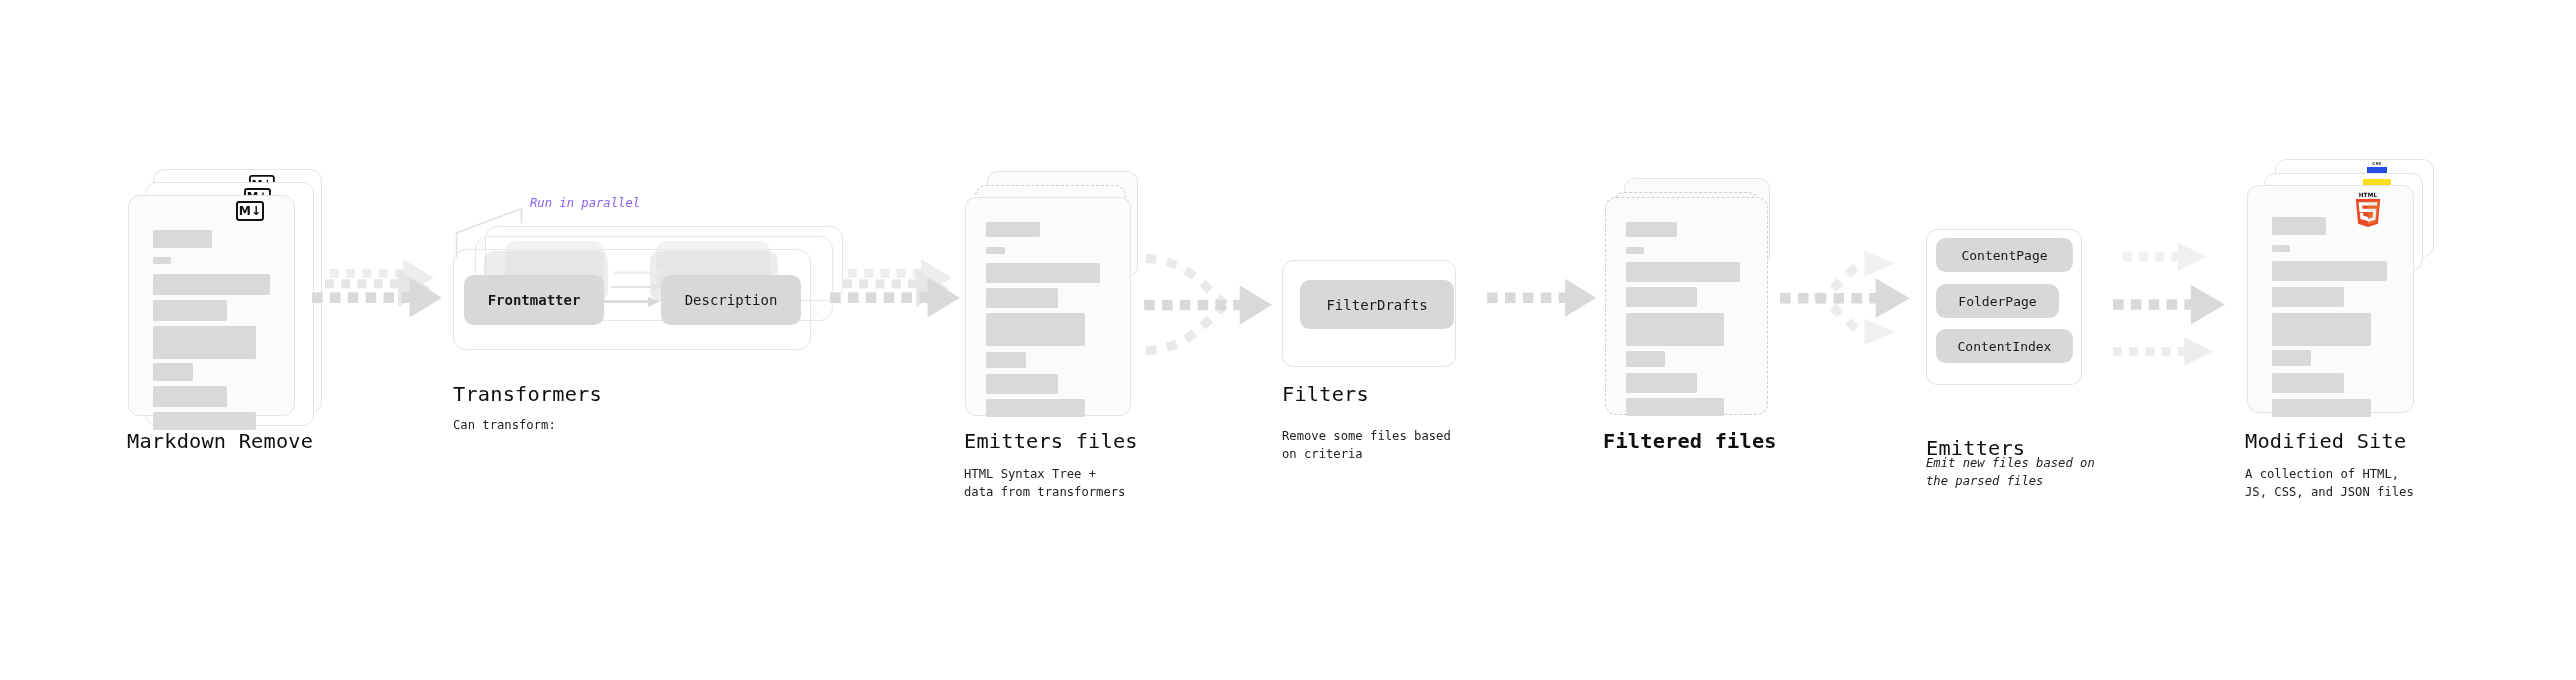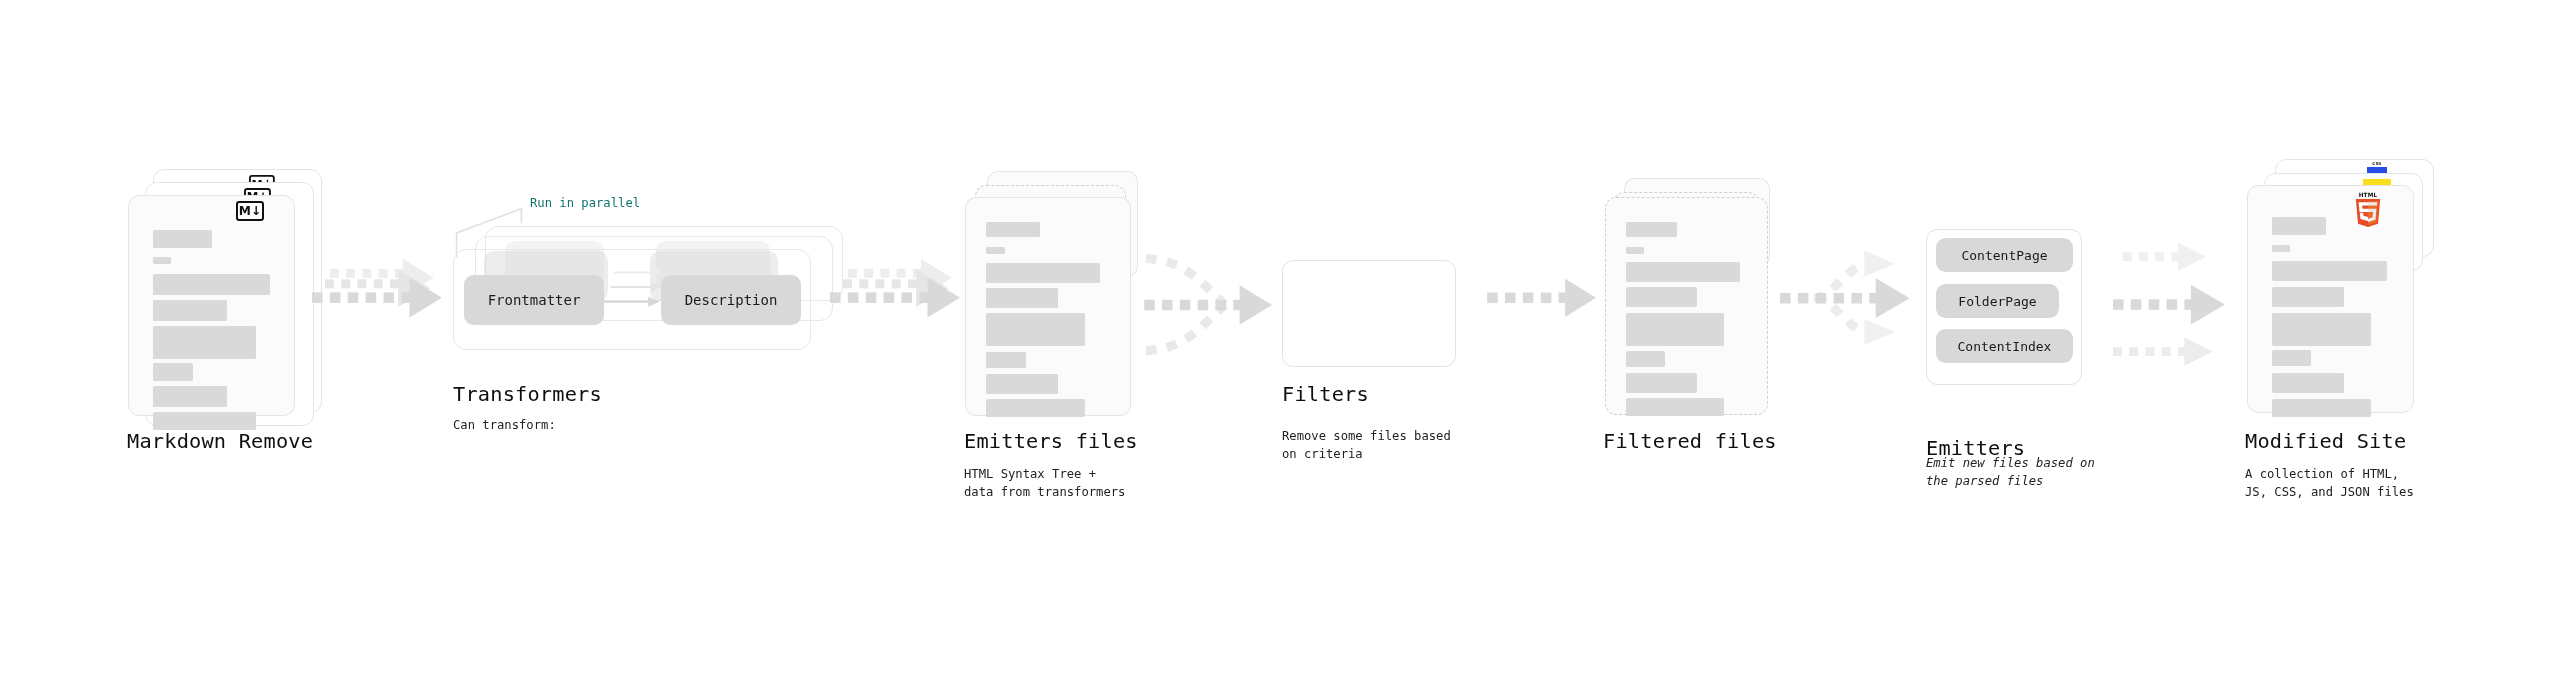--- a/index.html
+++ b/index.html
@@ -43,21 +43,21 @@
             background:#fff;box-sizing:border-box;}
 
   
   .cap-title{position:absolute;font-size:20.3px;color:#0f0f0f;letter-spacing:0.2px;
              white-space:nowrap;}
   .cap-sub{position:absolute;font-size:12.2px;color:#222;line-height:1.5;
            white-space:pre-line;}
   .cap-list{position:absolute;font-size:12.2px;color:#222;line-height:1.55;}
   .cap-list ul{margin:0;padding-left:14px;list-style:none;}
   .cap-list li:before{content:"\2022";margin-right:5.7px;}
-  .note{position:absolute;font-size:12.2px;color:#0f766e;white-space:nowrap;}
+  .note{position:absolute;font-size:12.2px;color:#8b5cf6;white-space:nowrap;font-style:italic;}
 
   svg{position:absolute;overflow:visible;}
 </style>
 </head>
 <body>
 
 <div class="stage">
 
   <div class="doc solid back" style="left:153px;top:169px;width:169px;height:244px;"></div>
   <div class="md-badge" style="left:249px;top:175px;transform:scale(.92);transform-origin:left top;">
@@ -134,21 +134,21 @@
     <g stroke="#e4e4e4" stroke-width="2.4" fill="none">
       <line x1="-4" y1="21" x2="46" y2="21"></line>
     </g>
     <polygon points="46,15 58,21 46,27" fill="#e4e4e4"></polygon>
     <g stroke="#d6d6d6" stroke-width="2.4" fill="none">
       <line x1="-12" y1="39" x2="42" y2="39"></line>
     </g>
     <polygon points="42,33 56,39 42,45" fill="#d6d6d6"></polygon>
   </svg>
 
-  <div class="pill" style="left:464px;top:275px;width:140px;height:50px;font-size:14px;">
+  <div class="pill" style="left:464px;top:275px;width:140px;height:50px;font-size:14px;font-weight:bold;">
     <span>Frontmatter</span>
   </div>
   <div class="pill" style="left:661px;top:275px;width:140px;height:50px;font-size:14px;">
     <span>Description</span>
   </div>
 
   <div class="cap-title" style="left:453px;top:382px;">Transformers</div>
   <div class="cap-sub" style="left:453px;top:416px;">Can transform:</div>
 
   <svg style="left:830px;top:268px;width:130px;height:65px;" viewBox="0 0 160 80" width="130" height="65">
@@ -205,20 +205,23 @@
         <rect x="22" y="59" width="13" height="13"></rect>
       <rect x="44" y="59" width="13" height="13"></rect>
         <rect x="66" y="59" width="13" height="13"></rect>
       <rect x="88" y="59" width="13" height="13"></rect>
         <rect x="110" y="59" width="13" height="13"></rect>
       <polygon points="118,41 158,65.5 118,90"></polygon>
     </g>
   </svg>
 
   <div class="whitebox" style="left:1282px;top:260px;width:174px;height:107px;"></div>
+  <div class="pill" style="left:1300px;top:280px;width:154px;height:49px;left:1300px;font-size:14px;">
+    <span>FilterDrafts</span>
+  </div>
   <div class="cap-title" style="left:1282px;top:382px;">Filters</div>
   <div class="cap-sub" style="left:1282px;top:418px;margin-top:9px;">Remove some files based
 on criteria</div>
 
   <svg style="left:1487px;top:286px;width:114px;height:32.5px;" viewBox="0 0 140 40" width="114" height="32.5">
     <g fill="#d9d9d9">
       <rect x="0" y="8" width="13" height="13"></rect>
         <rect x="22" y="8" width="13" height="13"></rect>
       <rect x="44" y="8" width="13" height="13"></rect>
         <rect x="66" y="8" width="13" height="13"></rect>
@@ -232,21 +235,21 @@
   <div class="doc dashed" style="left:1605px;top:197px;width:163px;height:218px;">
     <div class="skel" style="left:19.5px;top:24.4px;width:51px;height:14.6px;"></div>
     <div class="skel" style="left:19.5px;top:49px;width:18px;height:6.5px;"></div>
     <div class="skel" style="left:19.5px;top:64px;width:114px;height:19.5px;"></div>
     <div class="skel" style="left:19.5px;top:89px;width:71px;height:19.5px;"></div>
     <div class="skel" style="left:19.5px;top:115px;width:98px;height:32.5px;"></div>
     <div class="skel" style="left:19.5px;top:153px;width:39px;height:16.3px;"></div>
     <div class="skel" style="left:19.5px;top:175px;width:71px;height:19.5px;"></div>
     <div class="skel" style="left:19.5px;top:200px;width:98px;height:18px;"></div>
   </div>
-  <div class="cap-title" style="left:1603px;top:429px;">Filtered files</div>
+  <div class="cap-title" style="left:1603px;top:429px;font-weight:bold;">Filtered files</div>
 
   <svg style="left:1780px;top:244px;width:146px;height:106px;" viewBox="0 0 180 130" width="146" height="106">
     <g stroke="#ececec" stroke-width="11" stroke-dasharray="13 13" fill="none">
       <path d="M42,66 C66,66 80,28 108,24"></path>
       <path d="M42,66 C66,66 80,104 108,108"></path>
     </g>
     <polygon points="104,8 142,24 104,40" fill="#f0f0f0"></polygon>
     <polygon points="104,92 142,108 104,124" fill="#f0f0f0"></polygon>
     <g fill="#d9d9d9">
       <rect x="0" y="60" width="13" height="13"></rect>

